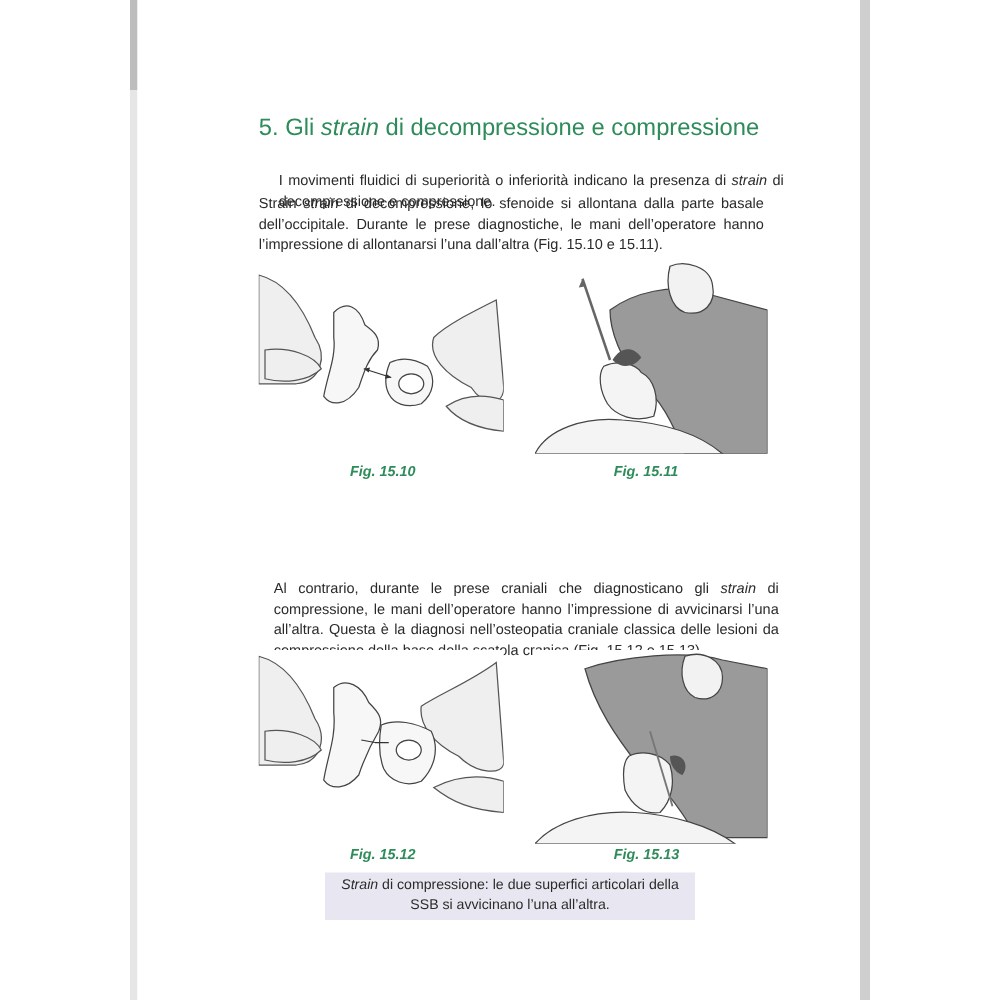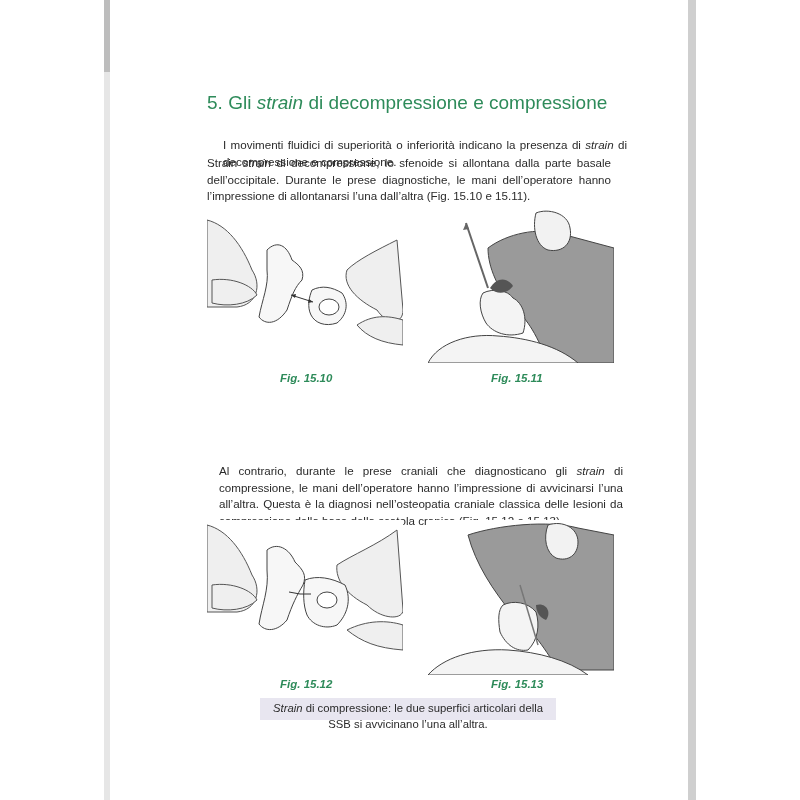--- a/index.html
+++ b/index.html
@@ -132,17 +132,17 @@
         <path d="M75 85 C85 80 100 82 108 92 C112 105 110 120 100 130 C88 132 78 125 72 112 C70 100 70 90 75 85 Z" fill="#f4f4f4" stroke="#444" stroke-width="1"></path>
         <path d="M0 155 C15 138 45 128 80 130 C110 132 140 140 160 155 Z" fill="#f4f4f4" stroke="#444" stroke-width="1"></path>
         <path d="M108 85 C118 82 124 92 118 100 C112 98 108 92 108 85 Z" fill="#555"></path>
         <line x1="92" y1="65" x2="110" y2="125" stroke="#777" stroke-width="1.5"></line>
       </svg>
     </div>
 
     <span class="fig-label" style="left:170px;top:678px;">Fig. 15.12</span>
     <span class="fig-label" style="left:381px;top:678px;">Fig. 15.13</span>
 
-    <div class="caption-box" style="top:698px;height:22px;">
+    <div class="caption-box" style="top:698px;height:38px;">
       <em>Strain</em><span> di compressione: le due superfici articolari della SSB si avvicinano l’una all’altra.</span>
     </div>
   </div>
 </div>
 
 </body></html>

